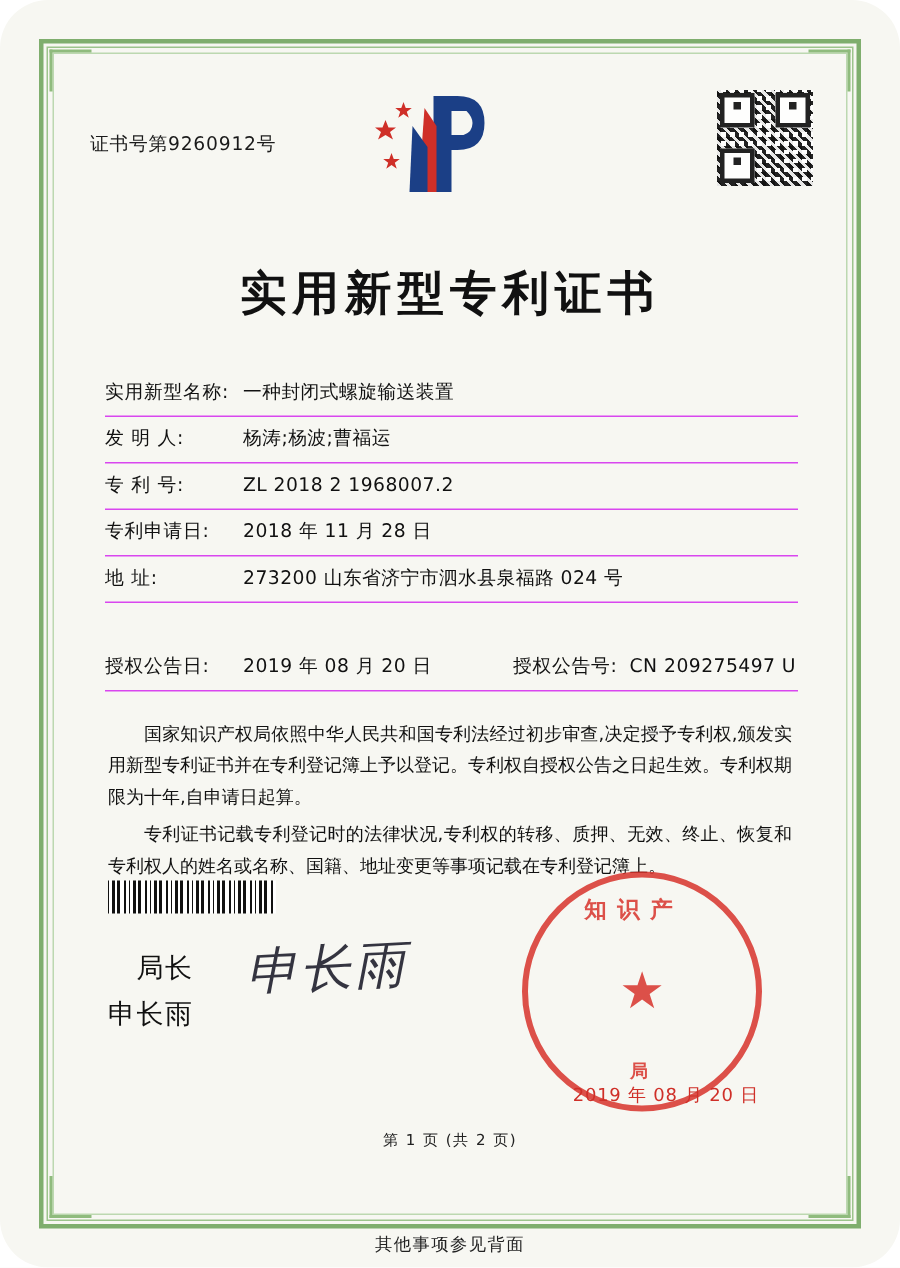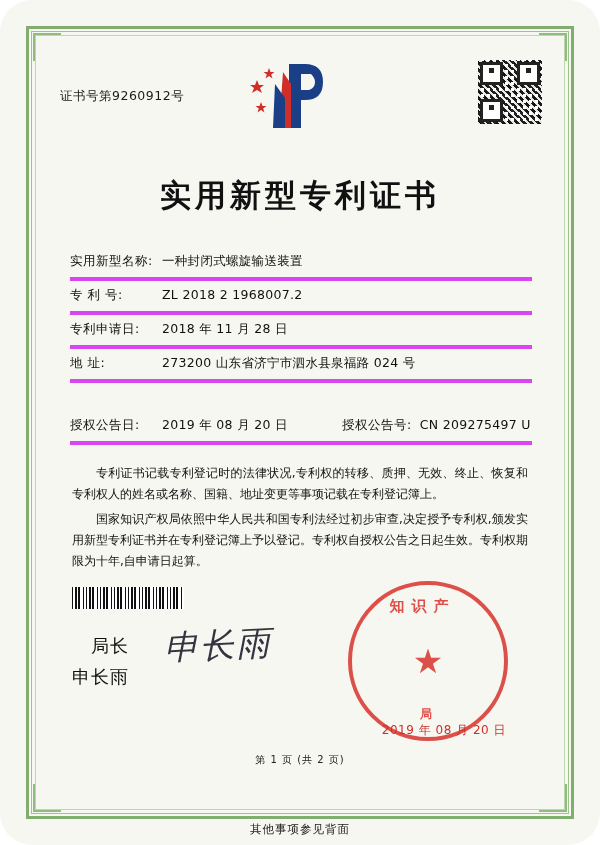--- a/index.html
+++ b/index.html
@@ -148,21 +148,21 @@
   .fields {
     margin-top: 30px;
     padding: 0 22px 0 24px;
   }
   .field-row {
     display: flex;
     align-items: baseline;
     font-size: 12.5px;
     color: #111;
     padding: 6px 0 7px 0;
-    border-bottom: 4px solid #d946ef;
+    border-bottom: 1px solid #d946ef;
   }
   .field-label {
     width: 92px;
     flex: 0 0 92px;
     letter-spacing: 0.5px;
     white-space: nowrap;
   }
   .field-value {
     flex: 1 1 auto;
     letter-spacing: 0.3px;
@@ -347,20 +347,24 @@
 
     <div class="title">实用新型专利证书</div>
 
     <div class="fields">
 
       <div class="field-row">
         <span class="field-label">实用新型名称:</span>
         <span class="field-value">一种封闭式螺旋输送装置</span>
       </div>
 
+      <div class="field-row">
+        <span class="field-label">发 明 人:</span>
+        <span class="field-value">杨涛;杨波;曹福运</span>
+      </div>
 
       <div class="field-row">
         <span class="field-label">专 利 号:</span>
         <span class="field-value">ZL 2018 2 1968007.2</span>
       </div>
 
       <div class="field-row">
         <span class="field-label">专利申请日:</span>
         <span class="field-value">2018 年 11 月 28 日</span>
       </div>
@@ -374,22 +378,22 @@
       <div class="field-row">
         <span class="field-label">授权公告日:</span>
         <span class="field-value half">2019 年 08 月 20 日</span>
         <span class="sub-label">授权公告号:</span>
         <span class="field-value">CN 209275497 U</span>
       </div>
 
     </div>
 
     <div class="body-text">
+      <p>国家知识产权局依照中华人民共和国专利法经过初步审查,决定授予专利权,颁发实用新型专利证书并在专利登记簿上予以登记。专利权自授权公告之日起生效。专利权期限为十年,自申请日起算。</p>
       <p>专利证书记载专利登记时的法律状况,专利权的转移、质押、无效、终止、恢复和专利权人的姓名或名称、国籍、地址变更等事项记载在专利登记簿上。</p>
-      <p>国家知识产权局依照中华人民共和国专利法经过初步审查,决定授予专利权,颁发实用新型专利证书并在专利登记簿上予以登记。专利权自授权公告之日起生效。专利权期限为十年,自申请日起算。</p>
     </div>
 
     <div class="footer">
 
       <div class="barcode"></div>
 
       <div class="signer">
         <div>局长</div>
         <div>申长雨</div>
       </div>

